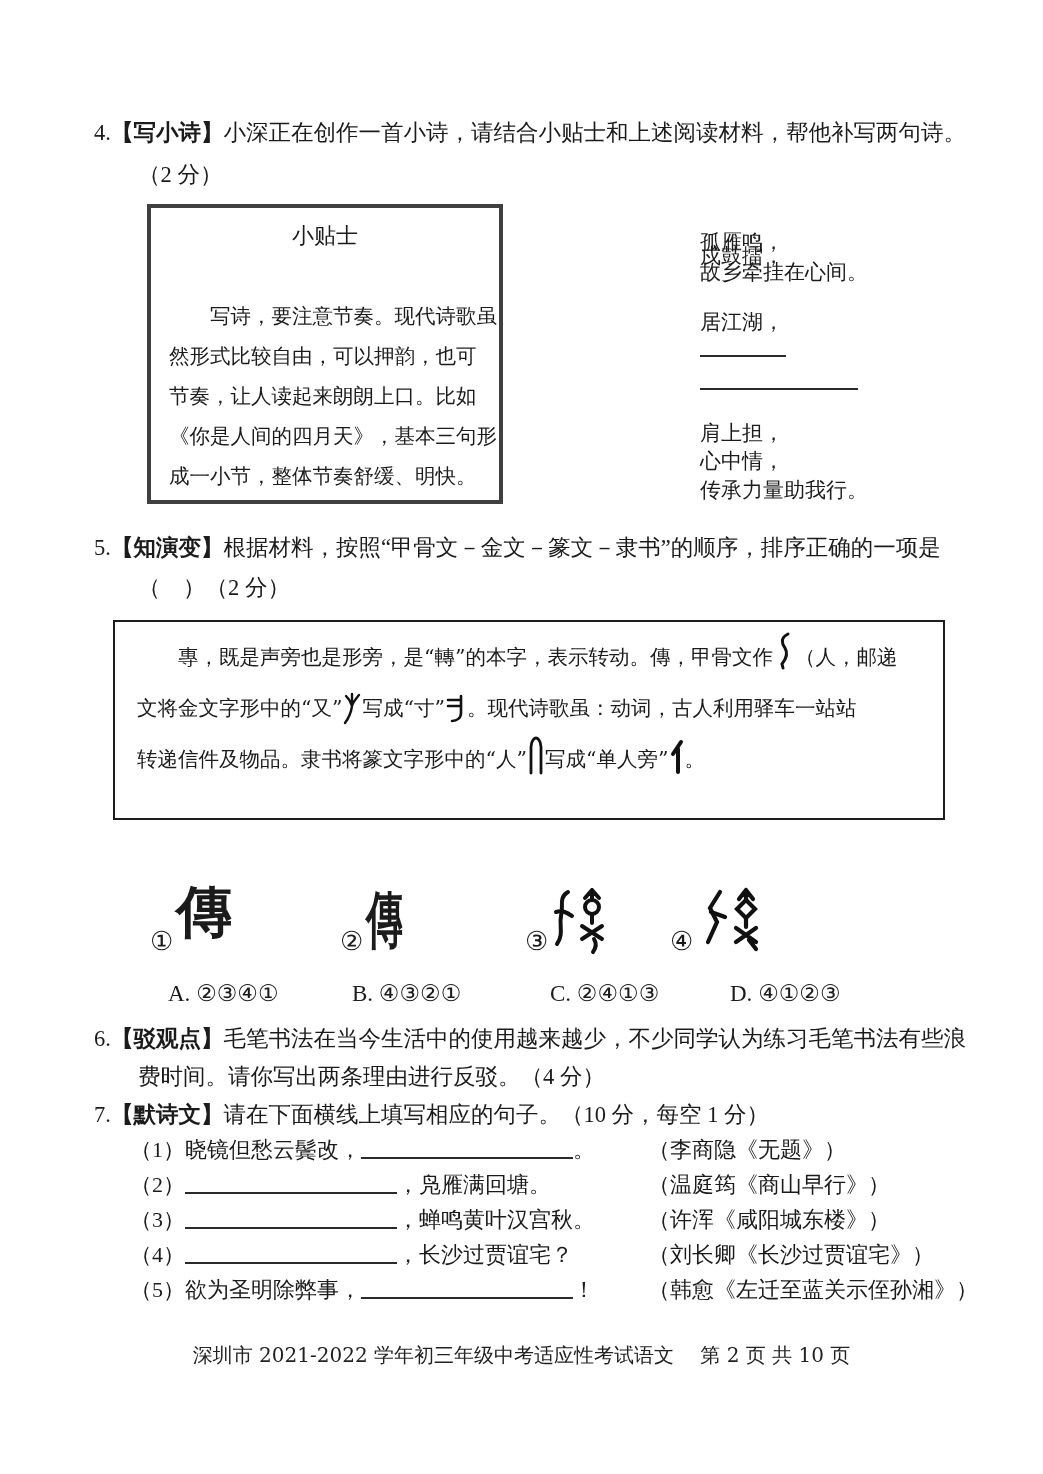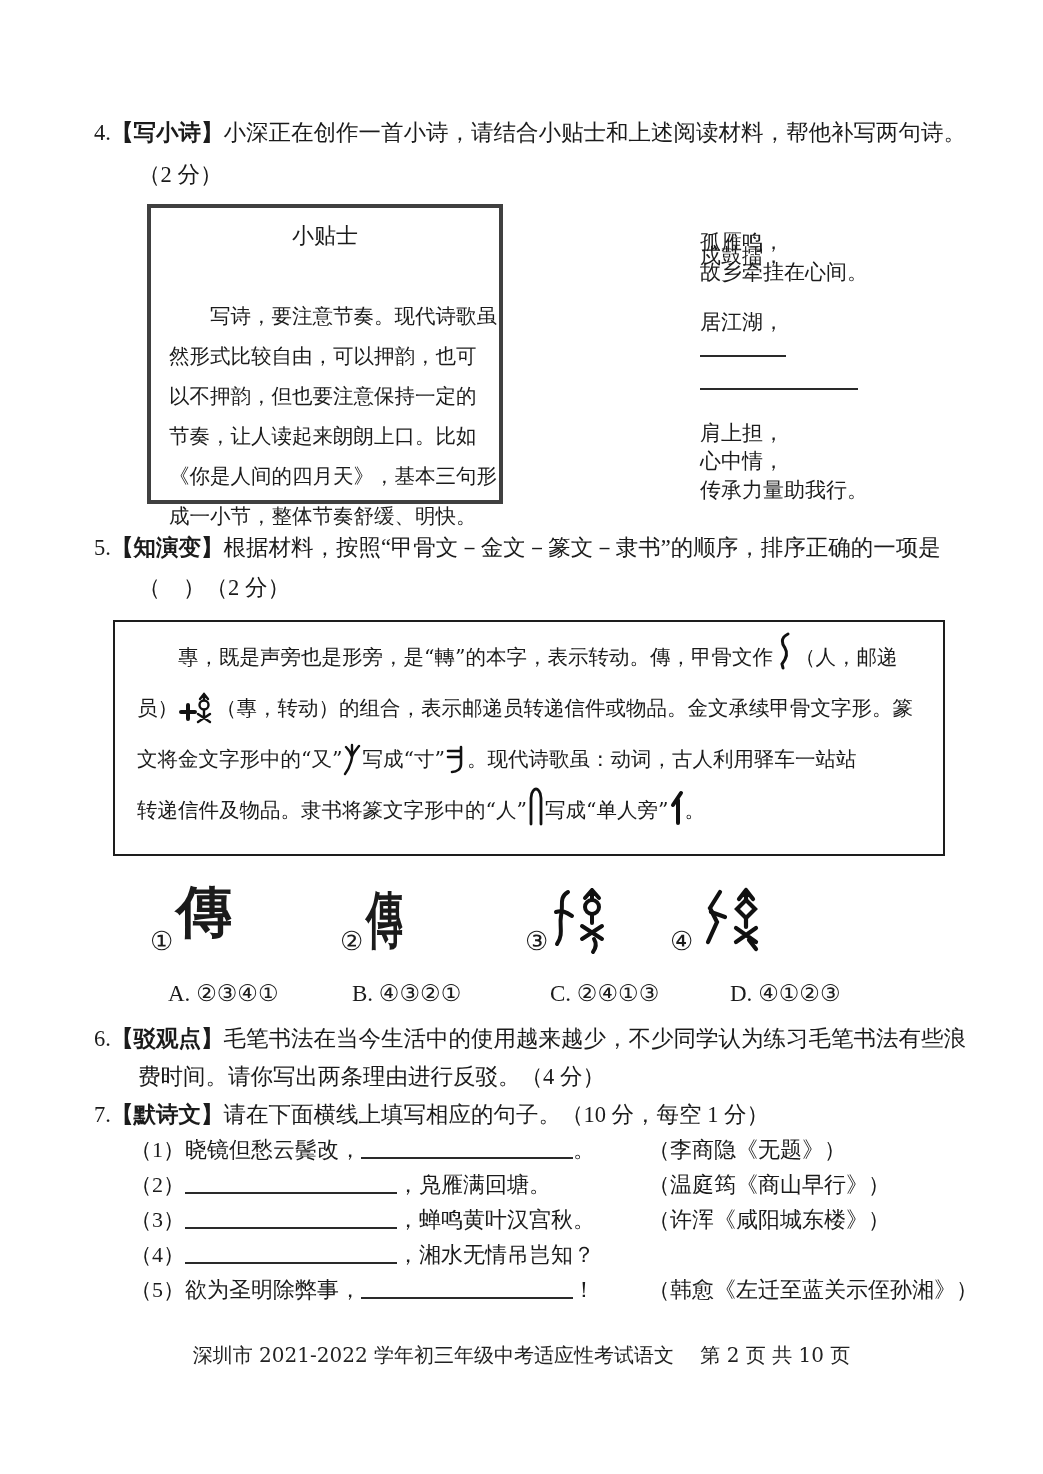--- a/index.html
+++ b/index.html
@@ -11,21 +11,21 @@
   
   .tipbox{position:absolute;left:147px;top:204px;width:356px;height:300px;border:4px solid #404040;box-sizing:border-box;padding:12px 18px 0 18px;}
   .tipbox .title{text-align:center;font-size:22px;line-height:32px;margin-bottom:4px;}
   .tipbox .tline{font-size:20.5px;line-height:40px;white-space:nowrap;}
   .tipbox .tline.first{text-indent:2em;margin-top:44px;}
   
   .poem{position:absolute;left:700px;top:198px;width:280px;height:320px;}
   .poem .pline{position:absolute;left:0;font-size:21px;white-space:nowrap;}
   .poem .pblank{position:absolute;left:0;border-bottom:2px solid #2a2a2a;height:0;}
   
-  .matbox{position:absolute;left:113px;top:620px;width:832px;height:236px;border:2px solid #1d1d1d;box-sizing:border-box;padding:10px 18px 9px 22px;}
+  .matbox{position:absolute;left:113px;top:620px;width:832px;height:200px;border:2px solid #1d1d1d;box-sizing:border-box;padding:10px 18px 9px 22px;}
   .matbox .mline{font-size:20.5px;line-height:51px;white-space:nowrap;}
   .matbox .mline.first{text-indent:2em;}
   .matbox svg{vertical-align:middle;}
   .g-person{position:relative;top:-8px;}
   .g-zhuan{position:relative;top:2px;}
   .g-you,.g-cun{position:relative;top:-1px;}
   .g-renseal{position:relative;top:-6px;}
   .g-danren{position:relative;top:-4px;}
   
   .circ{position:absolute;font-size:26px;line-height:28px;}
@@ -46,21 +46,20 @@
 
   <div class="line" style="left:86px;top:118px;">
     <span>4.</span><span class="tag">【写小诗】</span><span>小深正在创作一首小诗，请结合小贴士和上述阅读材料，帮他补写两句诗。</span>
   </div>
   <div class="line" style="left:130px;top:160px;">（2 分）</div>
 
   <div class="tipbox kai">
     <div class="title">小贴士</div>
     <div class="tline first">写诗，要注意节奏。现代诗歌虽</div>
     <div class="tline">然形式比较自由，可以押韵，也可</div>
-    <div class="tline">以不押韵，但也要注意保持一定的</div>
     <div class="tline">节奏，让人读起来朗朗上口。比如</div>
     <div class="tline">《你是人间的四月天》，基本三句形</div>
     <div class="tline">成一小节，整体节奏舒缓、明快。</div>
   </div>
 
   <div class="poem kai">
     <div class="pline" style="top:0;margin-top:44px;">戍鼓擂，</div>
     <div class="pline" style="top:30px;">孤雁鸣，</div>
     <div class="pline" style="top:60px;">故乡牵挂在心间。</div>
     <div class="pline" style="top:110px;">居江湖，</div>
@@ -74,30 +73,20 @@
   <div class="line" style="left:86px;top:533px;">
     <span>5.</span><span class="tag">【知演变】</span><span>根据材料，按照“甲骨文－金文－篆文－隶书”的顺序，排序正确的一项是</span>
   </div>
   <div class="line" style="left:130px;top:573px;">（　）（2 分）</div>
 
   <div class="matbox kai">
     <div class="mline first">
       <span>專，既是声旁也是形旁，是“轉”的本字，表示转动。傳，甲骨文作</span><svg class="g-person" width="22" height="40" viewBox="0 0 22 40">
           <path d="M15,3 C7,7 9,13 12,17 C15,22 13,28 9,33 L10,37" fill="none" stroke="#111" stroke-width="3" stroke-linecap="round"></path>
         </svg><span>（人，邮递</span>
-    </div>
-    <div class="mline">
-      <span>员）</span><svg class="g-zhuan" width="38" height="40" viewBox="0 0 38 40">
-          <g fill="none" stroke="#111" stroke-linecap="round">
-            <path d="M3,20 h14 M10,13 v14" stroke-width="4"></path>
-            <path d="M26,2 l-4,5 M26,2 l4,5 M26,2 v6" stroke-width="2.4"></path>
-            <circle cx="26" cy="13" r="4.5" stroke-width="2.4"></circle>
-            <path d="M26,18 v8 M20,22 l12,8 M32,22 l-12,8" stroke-width="2.4"></path>
-          </g>
-        </svg><span>（專，转动）的组合，表示邮递员转递信件或物品。金文承续甲骨文字形。篆</span>
     </div>
     <div class="mline">
       <span>文将金文字形中的“又”</span><svg class="g-you" width="20" height="34" viewBox="0 0 20 34">
           <g fill="none" stroke="#111" stroke-width="2.4" stroke-linecap="round">
             <path d="M10,2 V14 M4,4 C8,8 9,10 10,14 M17,3 C13,8 11,10 10,14 M10,14 C9,22 6,27 3,31"></path>
           </g>
         </svg><span>写成“寸”</span><svg class="g-cun" width="22" height="32" viewBox="0 0 22 32">
           <g fill="none" stroke="#111" stroke-width="2.6" stroke-linecap="round">
             <path d="M3,7 h13 M3,13 h13 M16,3 v17 c0,5 -4,8 -9,8"></path>
           </g>
@@ -163,21 +152,22 @@
   </div>
   <div class="q7row" style="top:1170px;">
     <span>（2）</span><span class="blank"></span><span>，凫雁满回塘。</span>
     <span class="src">（温庭筠《商山早行》）</span>
   </div>
   <div class="q7row" style="top:1205px;">
     <span>（3）</span><span class="blank"></span><span>，蝉鸣黄叶汉宫秋。</span>
     <span class="src">（许浑《咸阳城东楼》）</span>
   </div>
   <div class="q7row" style="top:1240px;">
-    <span>（4）</span><span class="blank"></span><span>，湘水无情吊岂知？</span>
+    <span>（4）</span><span class="blank"></span><span>，长沙过贾谊宅？</span>
+    <span class="src">（刘长卿《长沙过贾谊宅》）</span>
   </div>
   <div class="q7row" style="top:1275px;">
     <span>（5）欲为圣明除弊事，</span><span class="blank"></span><span>！</span>
     <span class="src">（韩愈《左迁至蓝关示侄孙湘》）</span>
   </div>
 
   <div class="footer kai">深圳市 2021-2022 学年初三年级中考适应性考试语文　 第 2 页 共 10 页</div>
 
 </div>
 

